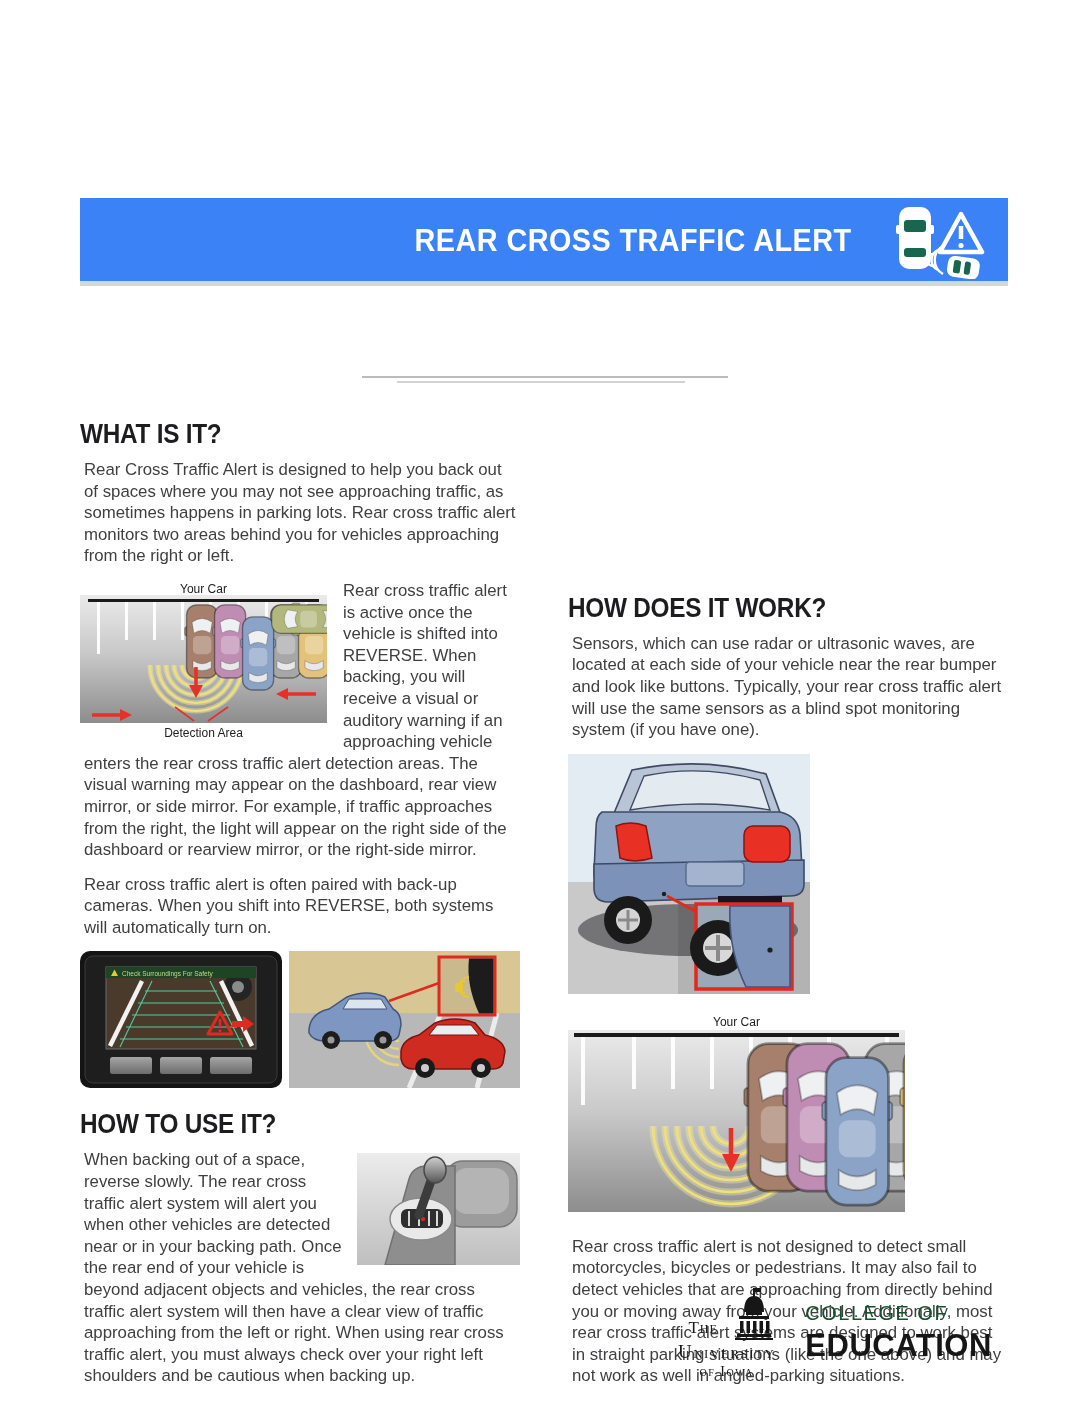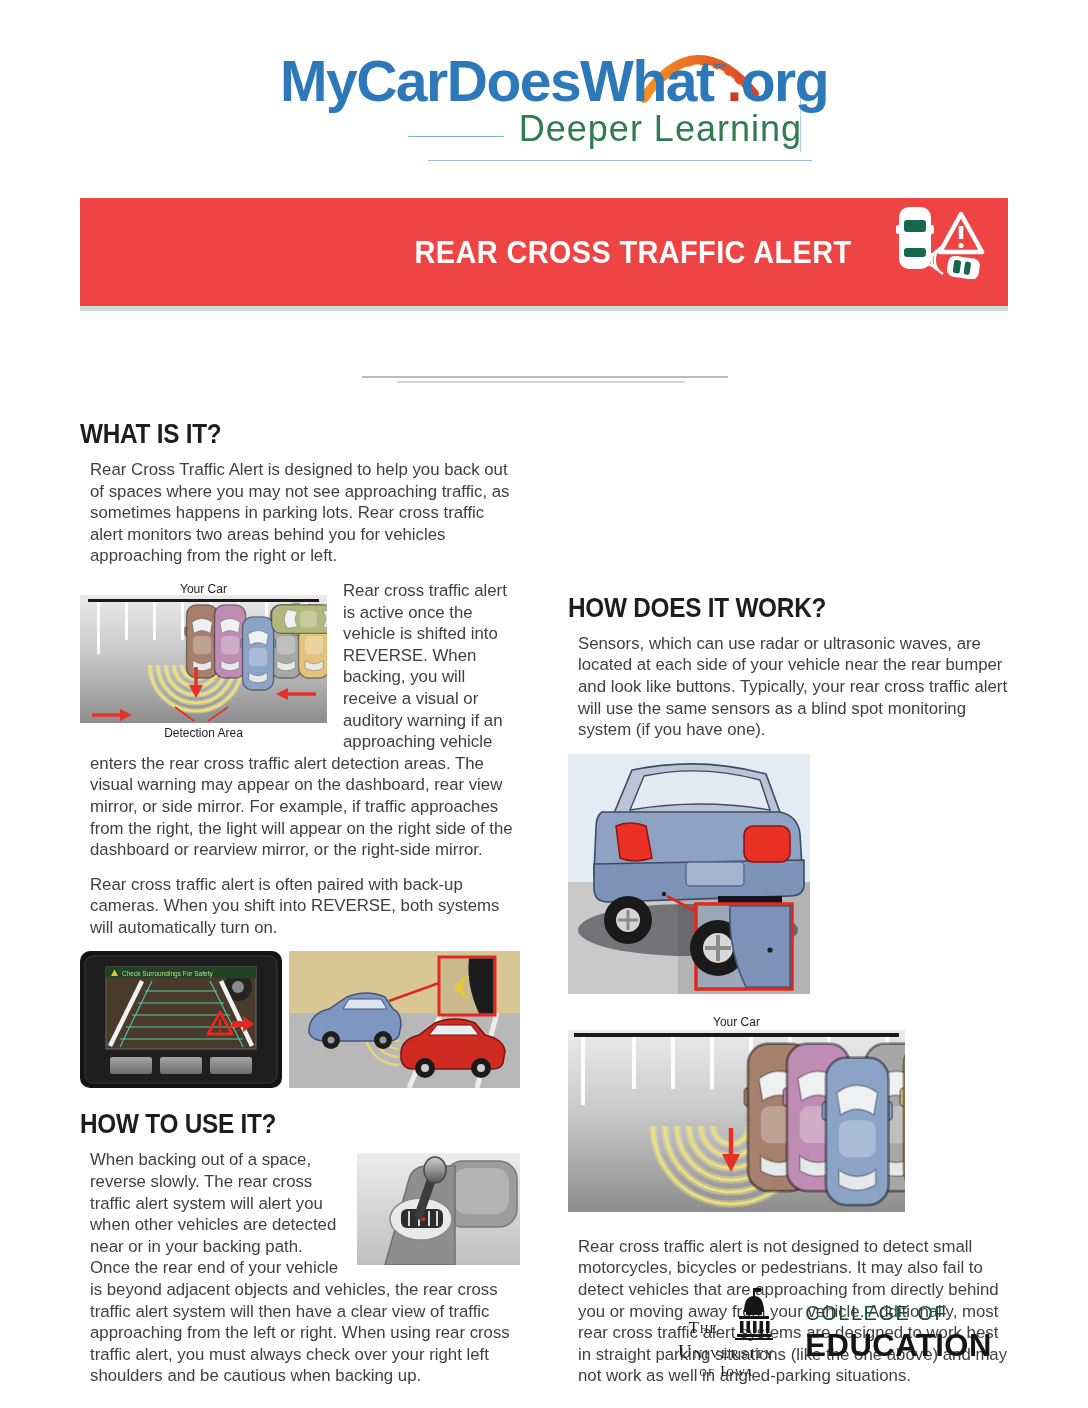--- a/index.html
+++ b/index.html
@@ -16,39 +16,39 @@
   .logo-line1 .dot { color:#cf3a28; }
   .logo-arc { position:absolute; left:358px; top:-10px; z-index:1; }
   .tagline { position:relative; z-index:2; text-align:right; padding-right:12px; margin-top:-6px;
              font-size:36px; color:#2e7c4f; letter-spacing:1px; }
   .rule { position:absolute; background:#7ab0d4; }
   .rule-left  { left:128px; top:88px; width:96px; height:1px; }
   .rule-under { left:148px; top:112px; width:384px; height:1px; opacity:.8; }
   .rule-vert  { left:520px; top:42px; width:1px; height:62px; opacity:.6; }
 
   
-  .banner { position:absolute; left:80px; top:198px; width:928px; height:113px;
-            background:#ef4444; border-bottom:5px solid #ccdcd3; }
+  .banner { position:absolute; left:80px; top:198px; width:928px; height:88px;
+            background:#3b82f6; border-bottom:5px solid #ccdcd3; }
   .banner-title { position:absolute; right:157px; top:50%;
                   transform:translateY(-50%) scaleX(.9); transform-origin:right center;
                   font-size:32px; font-weight:bold; color:#ffffff; letter-spacing:.5px; white-space:nowrap; }
   .banner-icon { position:absolute; right:23px; top:7px; }
 
   
   .understand { position:absolute; left:0; top:320px; width:100%; text-align:center;
                 font-size:46px; font-weight:bold; color:#1b1b1d; letter-spacing:-.5px; }
   .u-line1 { position:absolute; left:362px; top:376px; width:366px; height:2px; background:#bcbcbc; }
   .u-line2 { position:absolute; left:397px; top:381px; width:288px; height:2px; background:#d3d3d3; }
 
   
   .cols { position:absolute; left:80px; top:418px; width:928px; display:flex; gap:48px;align-items:flex-end; }
   .col { width:440px; }
   h2.sec-h { font-size:28px; font-weight:800; color:#1d1d1f; letter-spacing:-.3px;
              transform:scaleX(.87); transform-origin:left center; margin:0 0 9px 0; white-space:nowrap; }
-  .col p { font-size:16.8px; line-height:21.6px; margin:0 0 13px 10px; }
+  .col p { font-size:16.8px; line-height:21.6px; margin:0 0 13px 4px; }
   .clearfix::after { content:""; display:block; clear:both; }
 
   figure { position:relative; }
   .fig-label { font-size:12px; color:#222; text-align:center; line-height:12px; }
   .diagram1 { float:left; width:247px; margin:3px 16px 2px 0; }
   .imgrow { display:flex; gap:7px; margin:3px 0 16px 0; }
   .gearfig { float:right; width:163px; margin:4px 0 6px 14px; }
   .sensor-row { display:flex; gap:12px; margin-bottom:18px; }
   .sensor-row p.narrow { width:186px; flex:none; }
   .diagram2 { width:337px; margin:0 0 20px 0; }
@@ -99,31 +99,20 @@
         <stop offset="0" stop-color="#cfcfcf"></stop>
           <stop offset="1" stop-color="#565656"></stop>
       </linearGradient>
       <linearGradient id="gearBg" x1="0" y1="0" x2="0" y2="1">
         <stop offset="0" stop-color="#ececec"></stop>
           <stop offset="1" stop-color="#bfbfbf"></stop>
       </linearGradient>
     </defs>
   </svg>
 
-  <header class="logo-wrap">
-    <svg class="logo-arc" width="124" height="66" viewBox="0 0 124 66">
-      <path d="M6 60 Q58 -14 116 56" fill="none" stroke="url(#arcOrange)" stroke-width="10" stroke-linecap="round"></path>
-      <path d="M14 58 Q60 -2 108 54" fill="none" stroke="#ffffff" stroke-width="1.6" stroke-dasharray="7 6" opacity=".9"></path>
-    </svg>
-    <div class="logo-line1"><span>MyCarDoesWhat</span><span class="tm">™</span><span class="dot">.</span><span>org</span></div>
-    <div class="rule rule-left"></div>
-    <div class="rule rule-vert"></div>
-    <div class="tagline">Deeper Learning</div>
-    <div class="rule rule-under"></div>
-  </header>
 
   <div class="banner">
     <span class="banner-title">REAR CROSS TRAFFIC ALERT</span>
     <svg class="banner-icon" width="96" height="74" viewBox="0 0 96 74">
       <rect x="7" y="20" width="5" height="9" rx="2" fill="#fff"></rect>
       <rect x="40" y="20" width="5" height="9" rx="2" fill="#fff"></rect>
       <rect x="10" y="2" width="32" height="62" rx="10" fill="#fff"></rect>
       <rect x="15" y="15" width="22" height="12" rx="3" fill="#17674f"></rect>
       <rect x="15" y="43" width="22" height="9" rx="3" fill="#17674f"></rect>
       <path d="M72 9 L93 47 L51 47 Z" fill="none" stroke="#fff" stroke-width="4.5" stroke-linejoin="round"></path>

